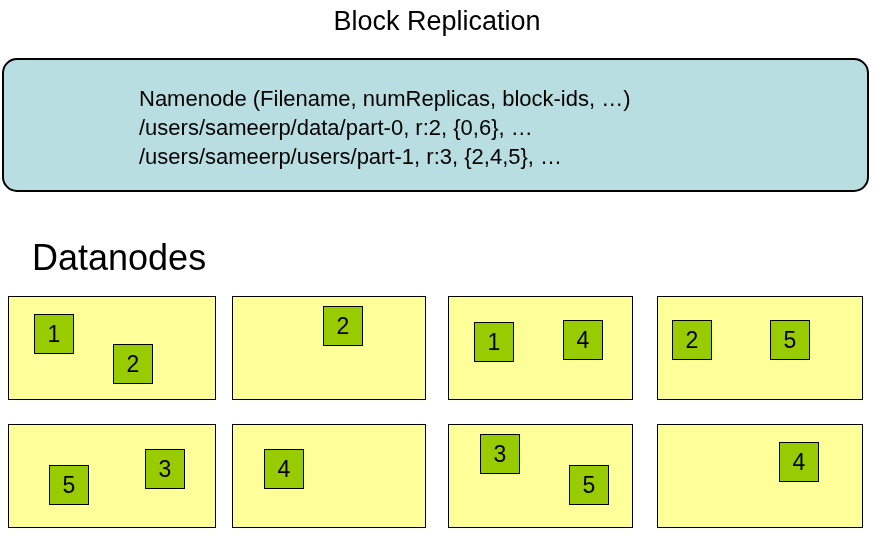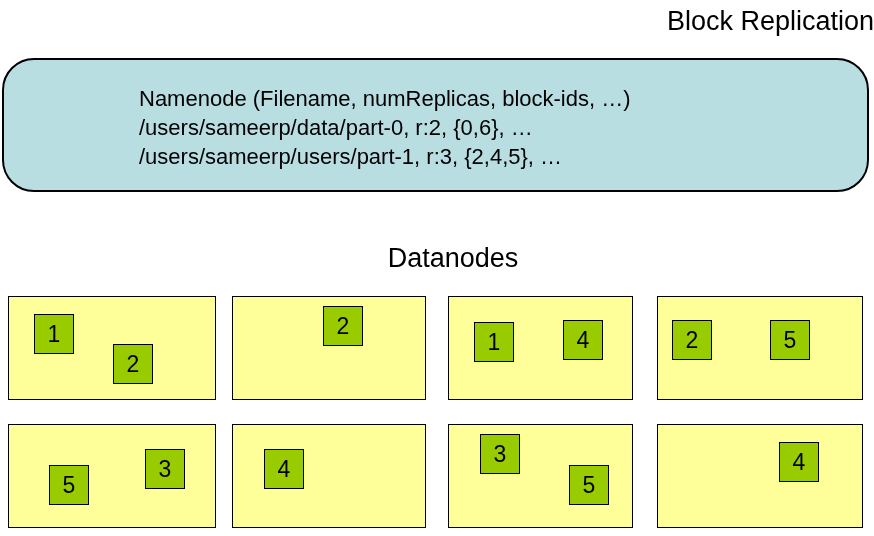--- a/index.html
+++ b/index.html
@@ -18,45 +18,44 @@
     overflow: hidden;
   }
   .page {
     position: relative;
     width: 874px; height: 536px;
     background: var(--bg);
   }
   .diagram-title {
     position: absolute;
     left: 0; top: 6px; width: 874px;
-    text-align: right;
+    text-align: center;
     font-size: 27px;
     line-height: 30px;
     white-space: nowrap;
   }
   .namenode-box {
     position: absolute;
     left: 2px; top: 58px;
     width: 867px; height: 134px;
     background: var(--namenode-fill);
     border: 2px solid var(--border-color);
-    border-radius: 32px;
+    border-radius: 15px;
   }
   .namenode-text {
     position: absolute;
     left: 135px; top: 24px;
     font-size: 22px;
     line-height: 29px;
     white-space: nowrap;
   }
   .datanodes-label {
     position: absolute;
     left: 0; top: 243px; width: 874px;
-    text-align: center;
-    font-size: 27px;
+    font-size: 36px;
     line-height: 30px;
     white-space: nowrap;
     padding-left: 32px;
   }
   .datanode {
     position: absolute;
     background: var(--datanode-fill);
     border: 1.5px solid var(--border-color);
   }
   .block {

